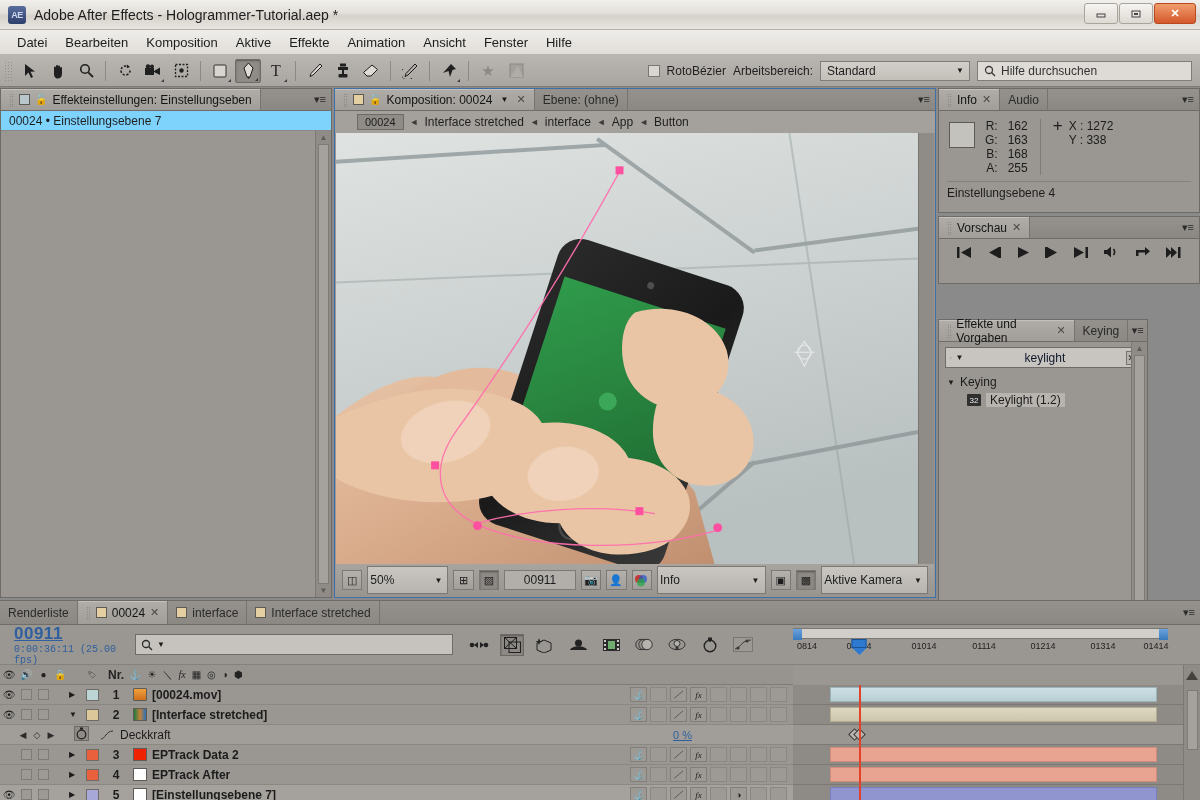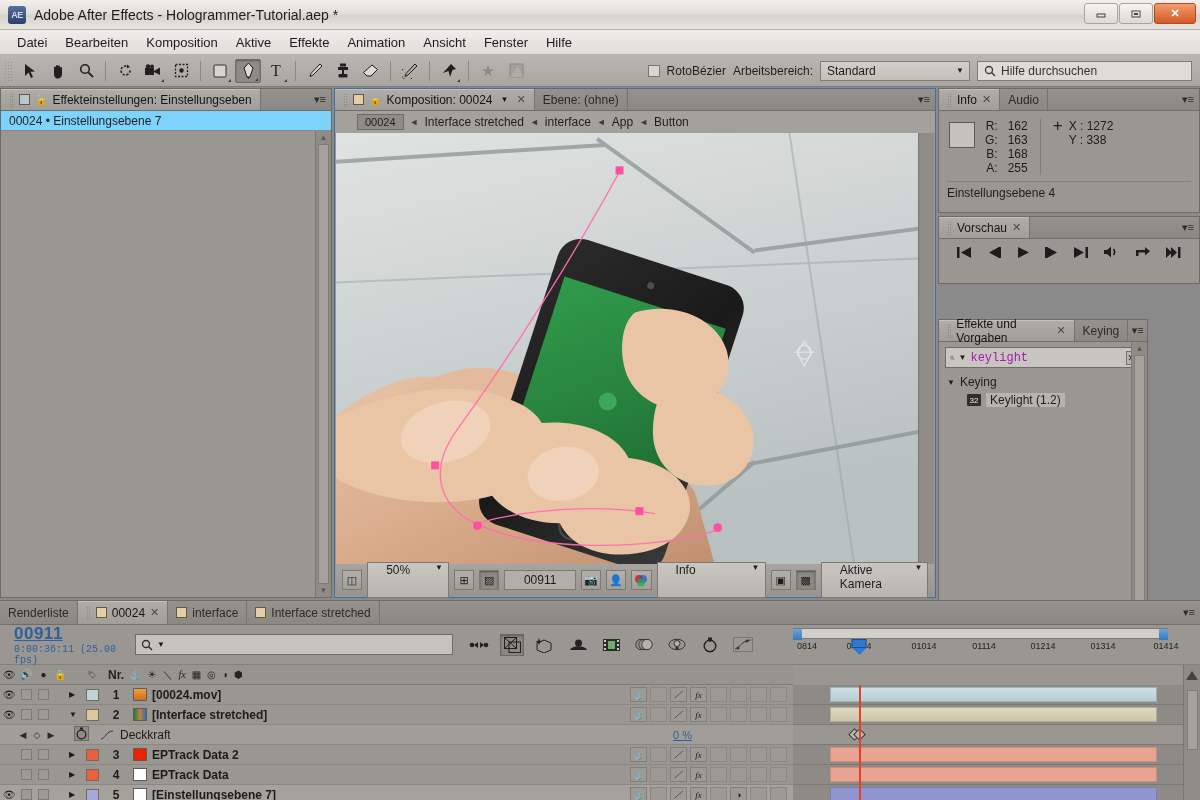--- a/index.html
+++ b/index.html
@@ -128,23 +128,23 @@
   .comp-vscroll { position:absolute; right:1px; top:44px; bottom:33px; width:16px; background:#8f8c87;
     border-left:1px solid #7b7874; }
   .comp-bottom {
     position:absolute; left:1px; right:1px; bottom:1px; height:32px;
     background:linear-gradient(to bottom,#a8a5a0,#98958f);
     display:flex; align-items:center; gap:5px; padding:0 6px;
   }
   .cb-btn { width:22px; height:20px; background:linear-gradient(to bottom,#b4b1ac,#a29f9a);
     border:1px solid #7c7975; display:flex; align-items:center; justify-content:center; font-size:11px; }
   .cb-btn.active { background:#8c8984; box-shadow:inset 0 1px 2px rgba(0,0,0,.4); }
-  .cb-sel { height:36px; background:linear-gradient(to bottom,#c9c6c1,#b8b5b0);
-    border:1px solid #7c7975; display:flex; align-items:flex-start; justify-content:space-between;
-    padding:0 2px 0 18px; font-size:12px; }
+  .cb-sel { height:28px; background:linear-gradient(to bottom,#c9c6c1,#b8b5b0);
+    border:1px solid #7c7975; display:flex; align-items:center; justify-content:space-between;
+    padding:0 2px 0 2px; font-size:12px; }
   .cb-field { height:20px; background:#b2afaa; border:1px solid #7c7975;
     display:flex; align-items:center; justify-content:center; font-size:12px; min-width:72px; }
 
   
   #info-panel { left:938px; top:88px; width:262px; height:125px; }
   .info-body { display:flex; padding:8px 10px 4px 10px; gap:10px; align-items:flex-start; }
   .info-swatch { width:26px; height:26px; background:#c4c2bd; border:1px solid #5d5a56; margin-top:3px; }
   .info-cols { display:flex; gap:12px; }
   .info-rgba { display:grid; grid-template-columns:auto auto; gap:0 10px; font-size:12px; }
   .info-rgba span:nth-child(odd) { text-align:right; color:#1c1c1c; }
@@ -155,21 +155,21 @@
     padding-top:4px; font-size:12px; }
 
   #preview-panel { left:938px; top:216px; width:262px; height:68px; }
   .prev-btns { display:flex; align-items:center; justify-content:space-around;
     padding:6px 10px; font-size:15px; color:#1d1d1d; }
 
   #effects-presets { left:938px; top:278px; width:210px; height:312px;margin-top:41px; }
   .ep-search { margin:5px 6px; height:21px; background:#c8c5c0; border:1px solid #6f6c68;
     display:flex; align-items:center; gap:4px; padding:0 4px; font-size:12px; }
   .ep-search input { flex:1; border:0; background:transparent; outline:none;
-    font-family:Liberation Mono, monospace; font-size:12px; color:#a21caf; }
+    font-family:Liberation Sans, sans-serif; font-size:12px; color:#0f172a;text-align:center; }
   .ep-x { width:14px; height:14px; border:1px solid #76736f; background:#b8b5b0;
     display:flex; align-items:center; justify-content:center; font-size:9px; }
   .ep-tree { margin:0 6px; background:#9a9792; font-size:12px; }
   .ep-cat { display:flex; align-items:center; gap:5px; padding:2px 2px; }
   .ep-item { display:flex; align-items:center; gap:5px; padding:2px 2px 2px 22px; }
   .ep-item .lbl { background:#b7b4af; padding:0 4px; }
   .ep-badge { width:14px; height:12px; background:#2f2f2f; color:#e9e9e9;
     font-size:8px; display:flex; align-items:center; justify-content:center; border-radius:1px; }
 
   
@@ -839,21 +839,21 @@
         <div class="wa-end" style="left:-1px"></div>
         <div class="wa-end" style="right:-1px"></div>
       </div>
       <div class="ruler-ticks">
         <div class="rt" style="left:14px;text-align:right;">0814</div>
         <div class="rt" style="left:66px;">00914</div>
         <div class="rt" style="left:131px;">01014</div>
         <div class="rt" style="left:191px;">01114</div>
         <div class="rt" style="left:250px;">01214</div>
         <div class="rt" style="left:310px;">01314</div>
-        <div class="rt" style="left:373px;">01414</div>
+        <div class="rt" style="left:363px;">01414</div>
       </div>
       <div class="cti" style="left:66px;">
         <div class="cti-head"></div>
         <div class="cti-tip"></div>
       </div>
     </div>
 
     <div class="col-head">
       <span class="cell-eye">👁</span>
       <span class="cell-box">🔊</span>
@@ -997,21 +997,21 @@
             <i class="minibox"></i>
           </span>
         <span class="cell-box"></span>
         <span style="width:12px;font-size:8px;">▶</span>
         <span class="cell-color">
             <i class="lcolor" style="background:#e8603c"></i>
           </span>
         <span class="cell-num">4</span>
         <span class="cell-name">
           <i class="sw-icon" style="background:#ffffff"></i>
-          <span>EPTrack Data</span>
+          <span>EPTrack After</span>
         </span>
         <span class="switches">
           <i class="sw">⚓</i>
           <i class="sw blank"></i>
           <i class="sw">／</i>
           <i class="sw" style="font-style:italic;font-family:'Liberation Serif',serif;">fx</i>
           <i class="sw blank"></i>
           <i class="sw blank"></i>
           <i class="sw blank"></i>
           <i class="sw blank"></i>

